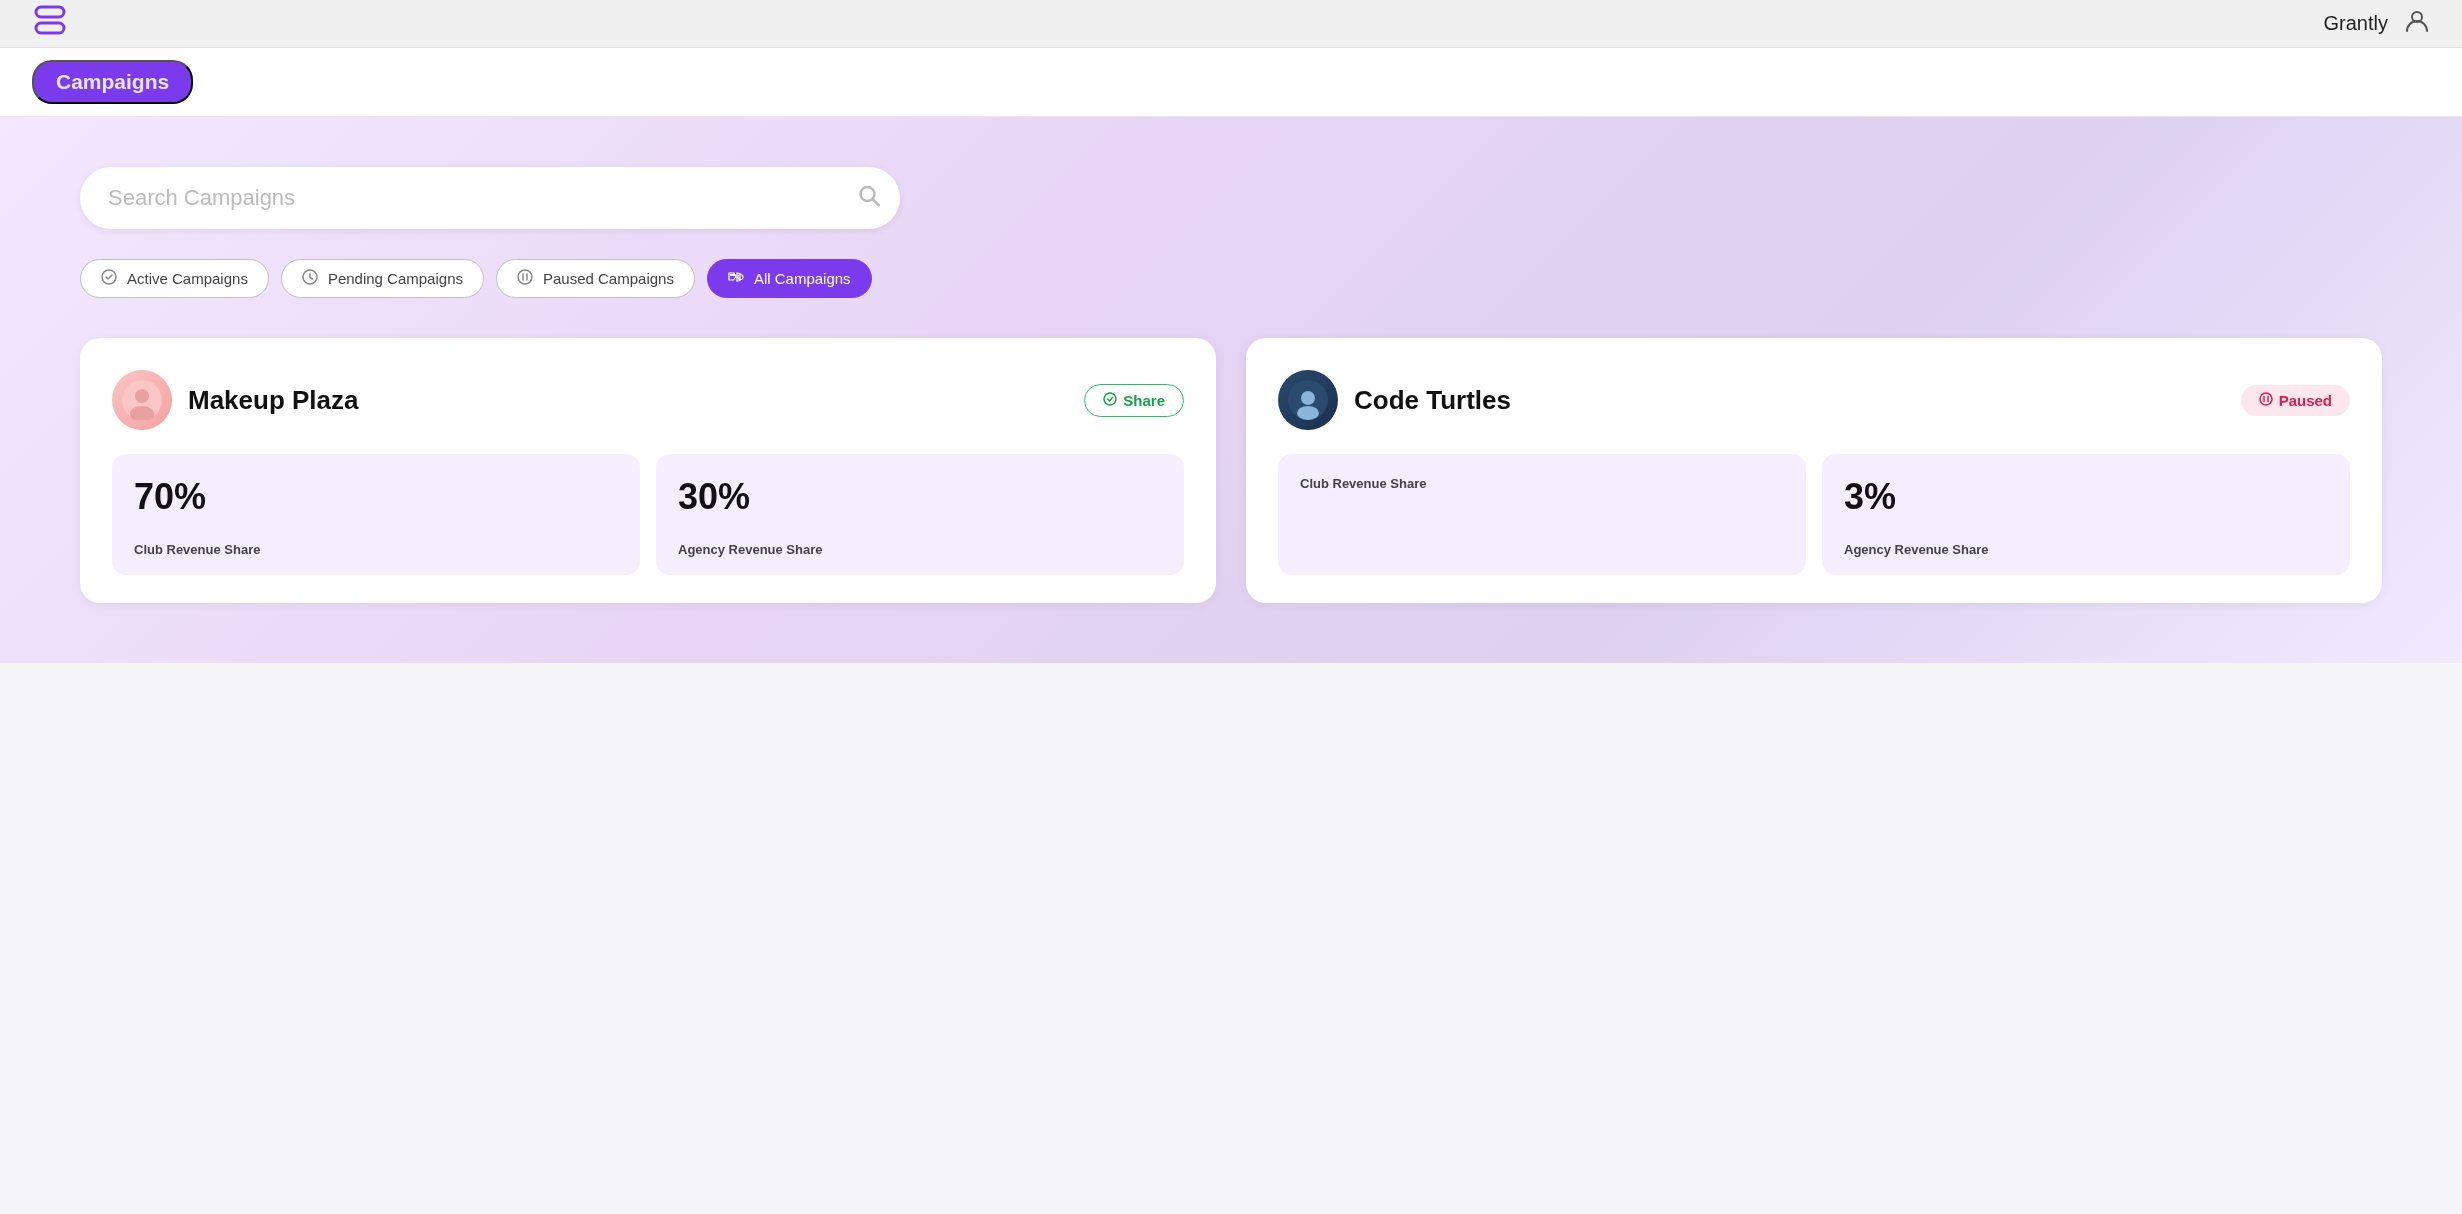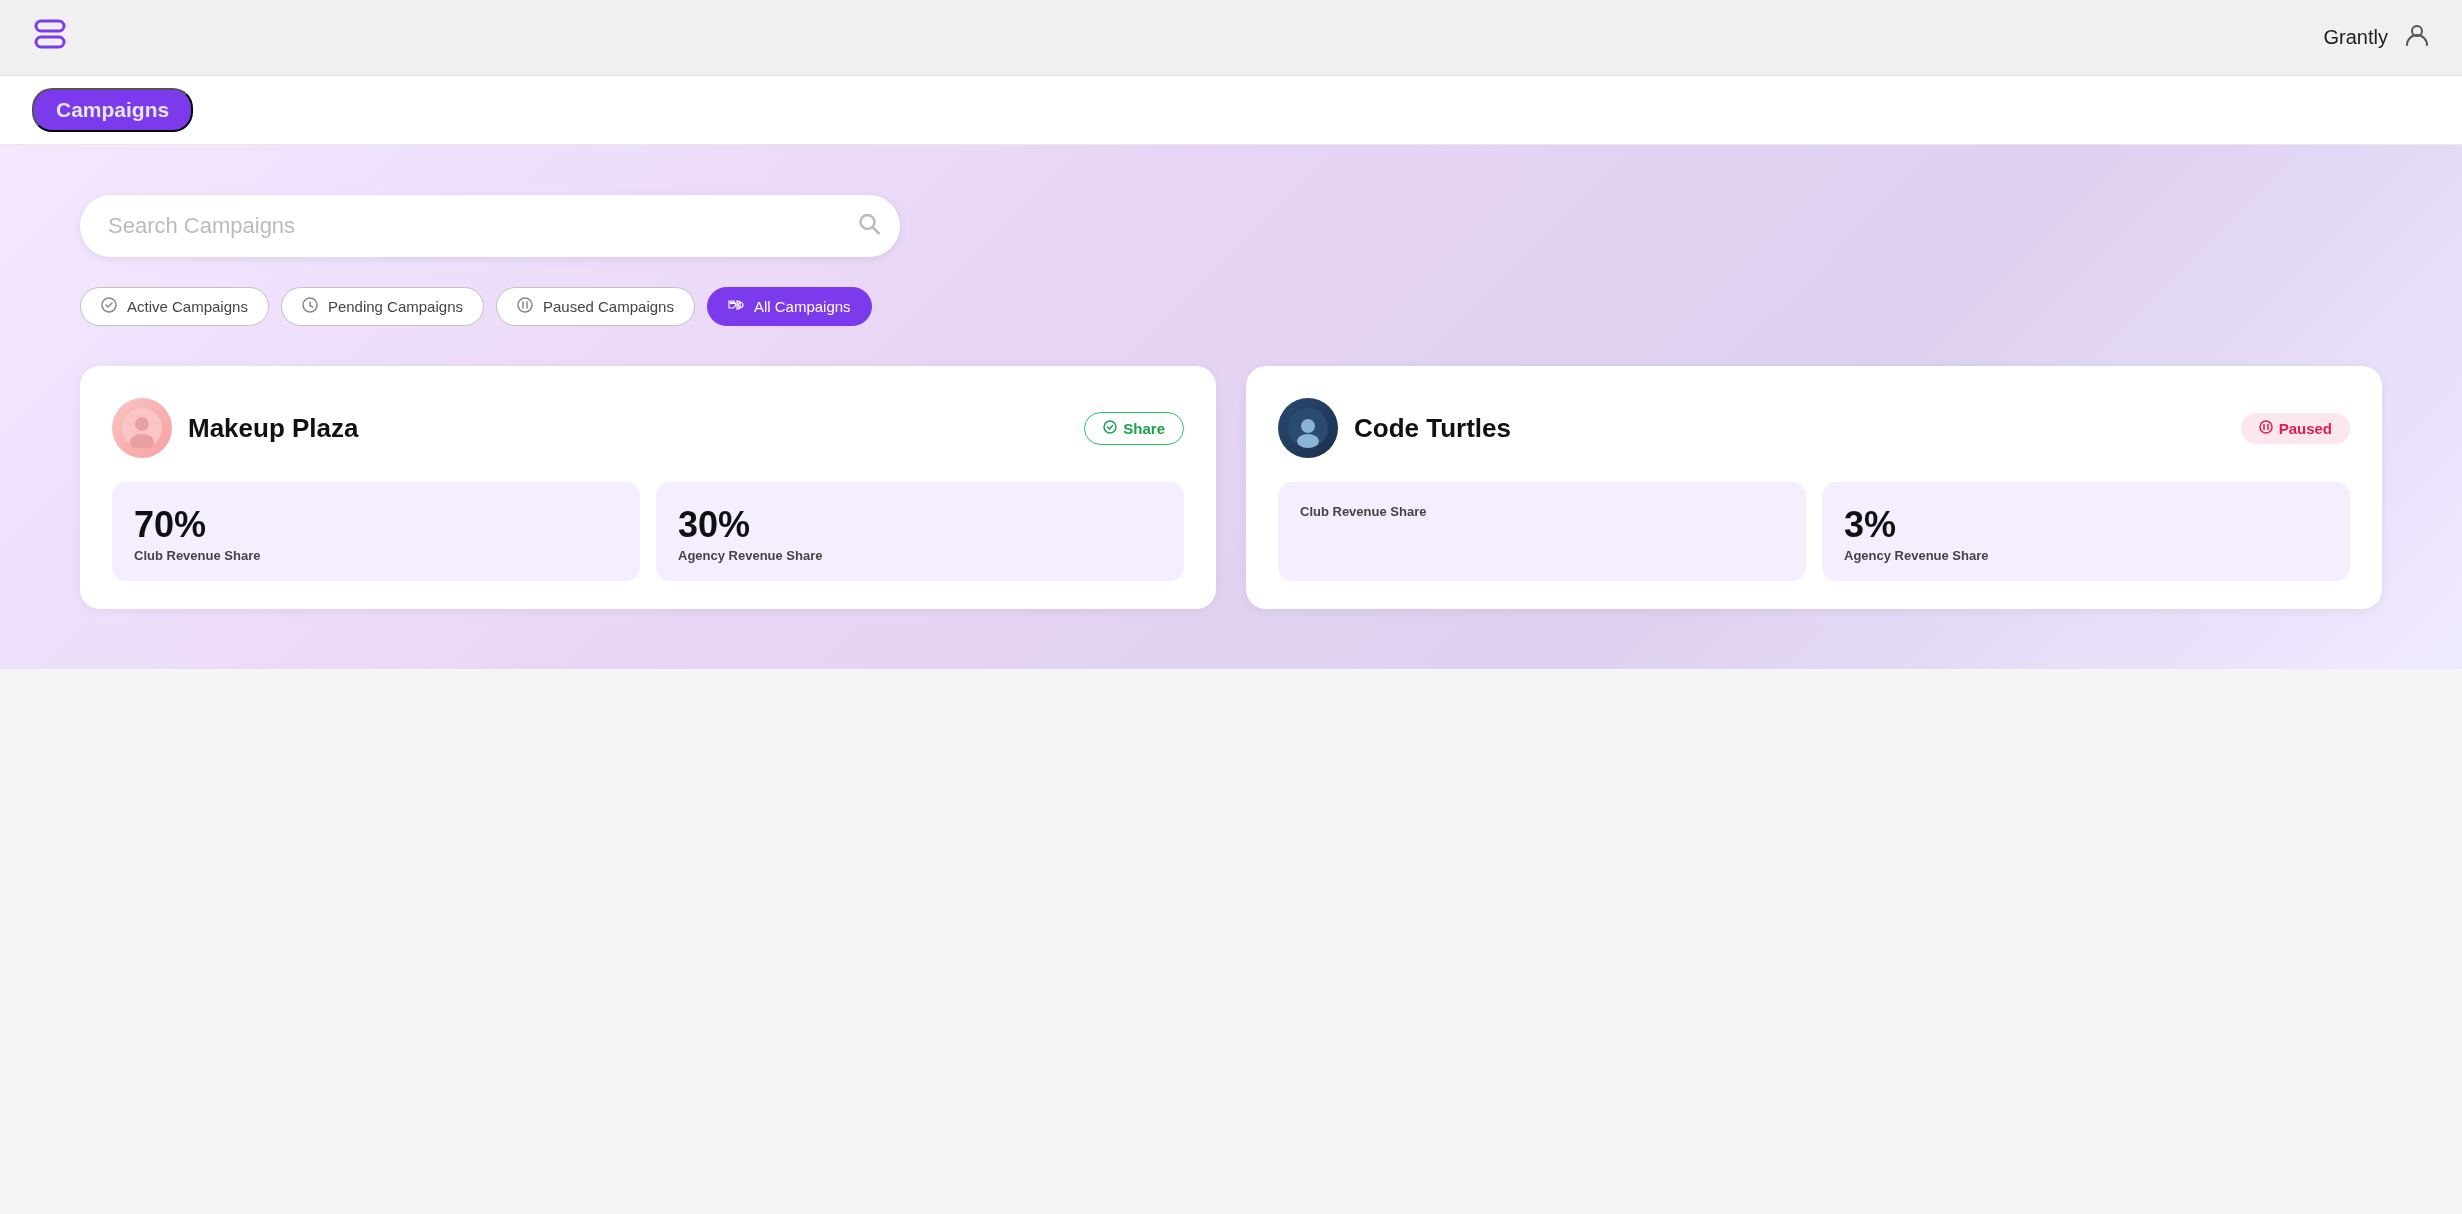--- a/index.html
+++ b/index.html
@@ -9,21 +9,21 @@
       min-height: 100vh;
     }
 
     
     .top-nav {
       background: #f0f0f0;
       display: flex;
       align-items: center;
       justify-content: space-between;
       padding: 0 32px;
-      height: 76px;
+      height: 48px;
       border-bottom: 1px solid #e0e0e0;
     }
     .top-nav-logo {
       display: flex;
       align-items: center;
       gap: 6px;
     }
     .logo-icon {
       color: #7c3aed;
       font-size: 28px;
@@ -225,21 +225,21 @@
     }
     .stat-card {
       background: #f5eeff;
       border-radius: 14px;
       padding: 22px 22px 18px;
     }
     .stat-value {
       font-size: 36px;
       font-weight: 800;
       color: #111;
-      margin-bottom: 2px;
+      margin-bottom: 24px;
     }
     .stat-label {
       font-size: 13px;
       font-weight: 600;
       color: #444;
     }
   </style>
 </head>
 <body>
 

